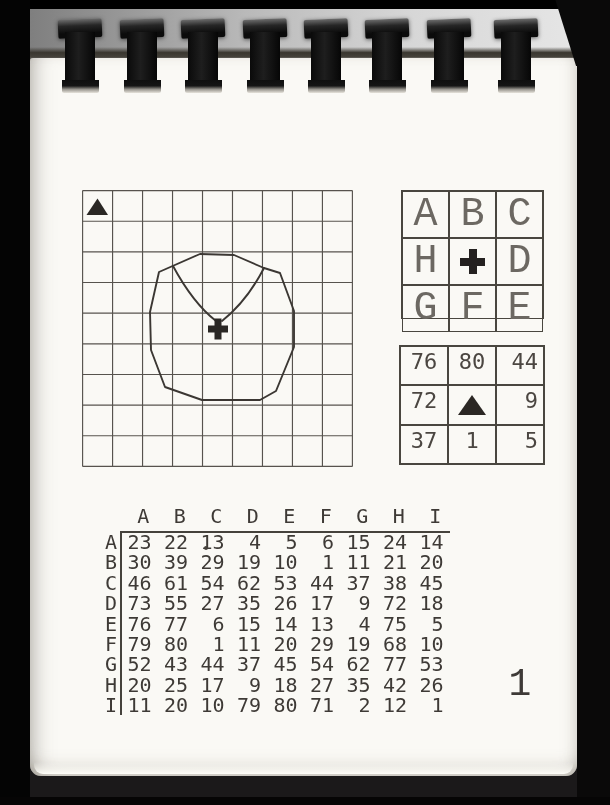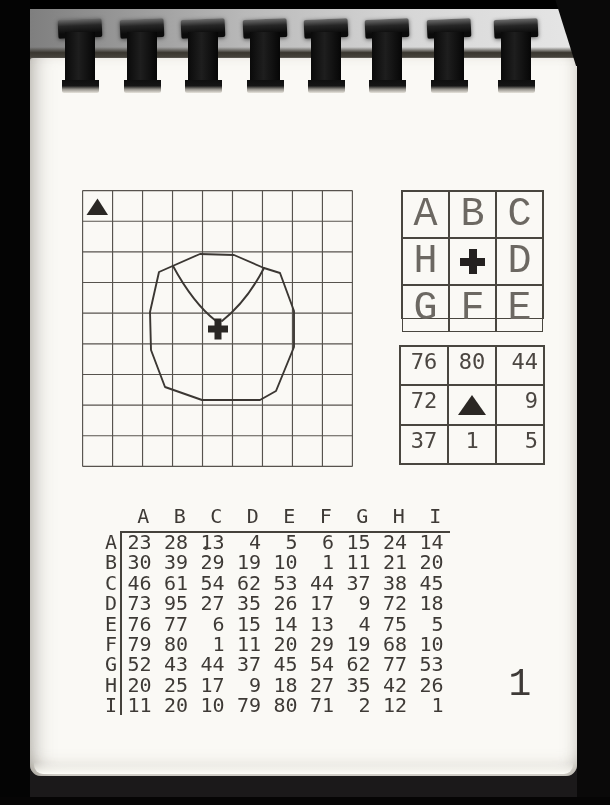--- a/index.html
+++ b/index.html
@@ -146,21 +146,21 @@
           <span class="m-h">G</span>
           <span class="m-h">H</span>
           <span class="m-h">I</span>
         </div>
       <div class="m-rule-h"></div>
       <div class="m-rule-v"></div>
       <div class="m-body">
           <div class="m-row">
             <span class="m-label">A</span>
             <span class="m-c">23</span>
-            <span class="m-c">28</span>
+            <span class="m-c">22</span>
             <span class="m-c">13</span>
             <span class="m-c">4</span>
             <span class="m-c">5</span>
             <span class="m-c">6</span>
             <span class="m-c">15</span>
             <span class="m-c">24</span>
             <span class="m-c">14</span>
           </div>
           <div class="m-row">
             <span class="m-label">B</span>
@@ -182,21 +182,21 @@
             <span class="m-c">62</span>
             <span class="m-c">53</span>
             <span class="m-c">44</span>
             <span class="m-c">37</span>
             <span class="m-c">38</span>
             <span class="m-c">45</span>
           </div>
           <div class="m-row">
             <span class="m-label">D</span>
             <span class="m-c">73</span>
-            <span class="m-c">95</span>
+            <span class="m-c">55</span>
             <span class="m-c">27</span>
             <span class="m-c">35</span>
             <span class="m-c">26</span>
             <span class="m-c">17</span>
             <span class="m-c">9</span>
             <span class="m-c">72</span>
             <span class="m-c">18</span>
           </div>
           <div class="m-row">
             <span class="m-label">E</span>

